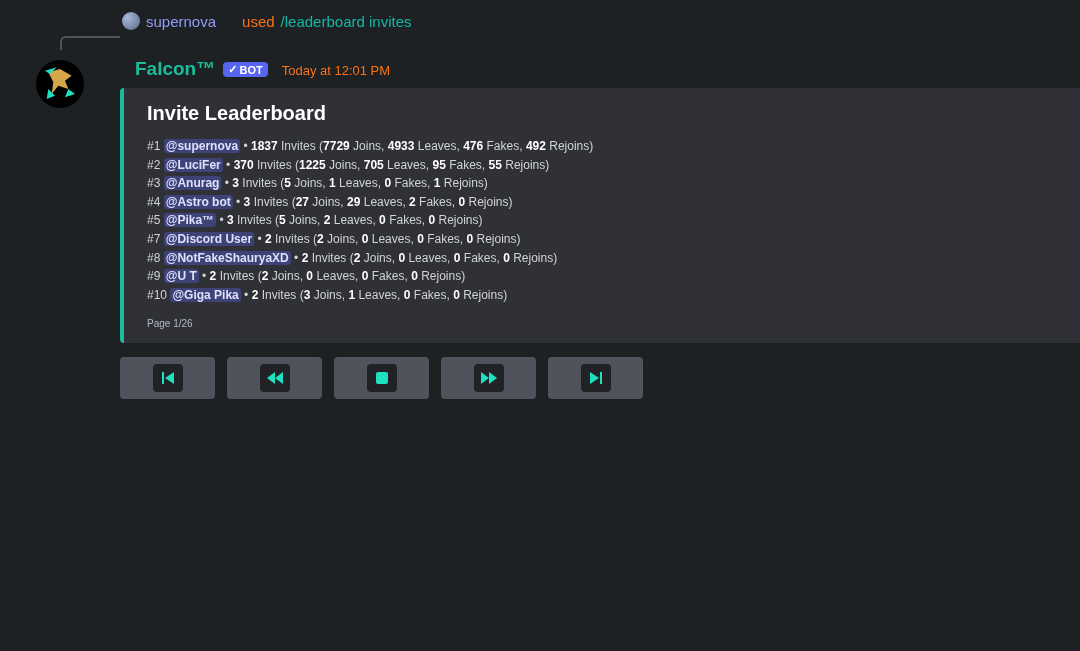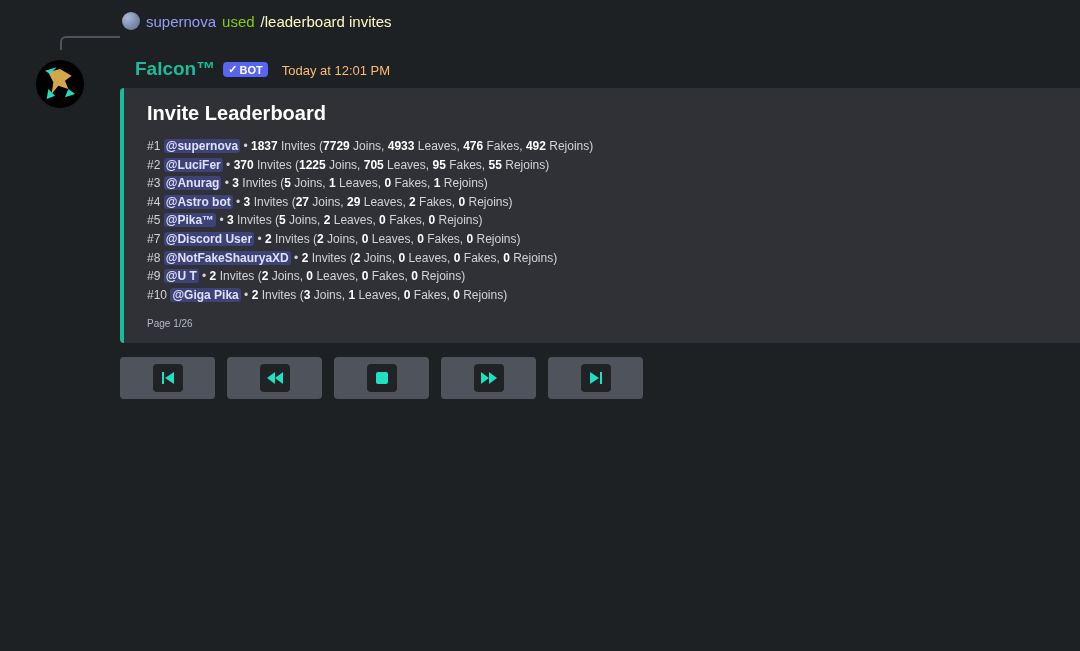--- a/index.html
+++ b/index.html
@@ -40,22 +40,22 @@
     font-size: 15px;
   }
   .reply-avatar {
     width: 18px;
     height: 18px;
     border-radius: 50%;
     background: radial-gradient(circle at 30% 30%, #a8b8d8, #5a6a8a);
     display: inline-block;
   }
   .reply-user { color: #949cf7; font-weight: 500; }
-  .reply-used { color: #84cc16; }
-  .reply-command { color: #fef9c3; }
+  .reply-used { color: #f97316; margin-left: 20px; }
+  .reply-command { color: #14b8a6; }
   .main-avatar {
     position: absolute;
     left: 36px;
     top: 60px;
     width: 48px;
     height: 48px;
     border-radius: 50%;
     background: #000;
     overflow: hidden;
     display: flex;
@@ -78,21 +78,21 @@
     padding: 1px 5px;
     font-size: 11px;
     font-weight: 600;
     display: inline-flex;
     align-items: center;
     gap: 2px;
     position: relative;
     top: -2px;
   }
   .bot-tag .check { font-size: 11px; }
-  .timestamp { color: #fdba74; font-size: 13px; margin-left: 6px; }
+  .timestamp { color: #f97316; font-size: 13px; margin-left: 6px; }
   .embed {
     margin-top: 8px;
     background: #2f3136;
     border-left: 4px solid #1abc9c;
     border-radius: 4px;
     padding: 14px 18px 14px 23px;
     width: 1076px;
   }
   .embed-title {
     color: #ffffff;

